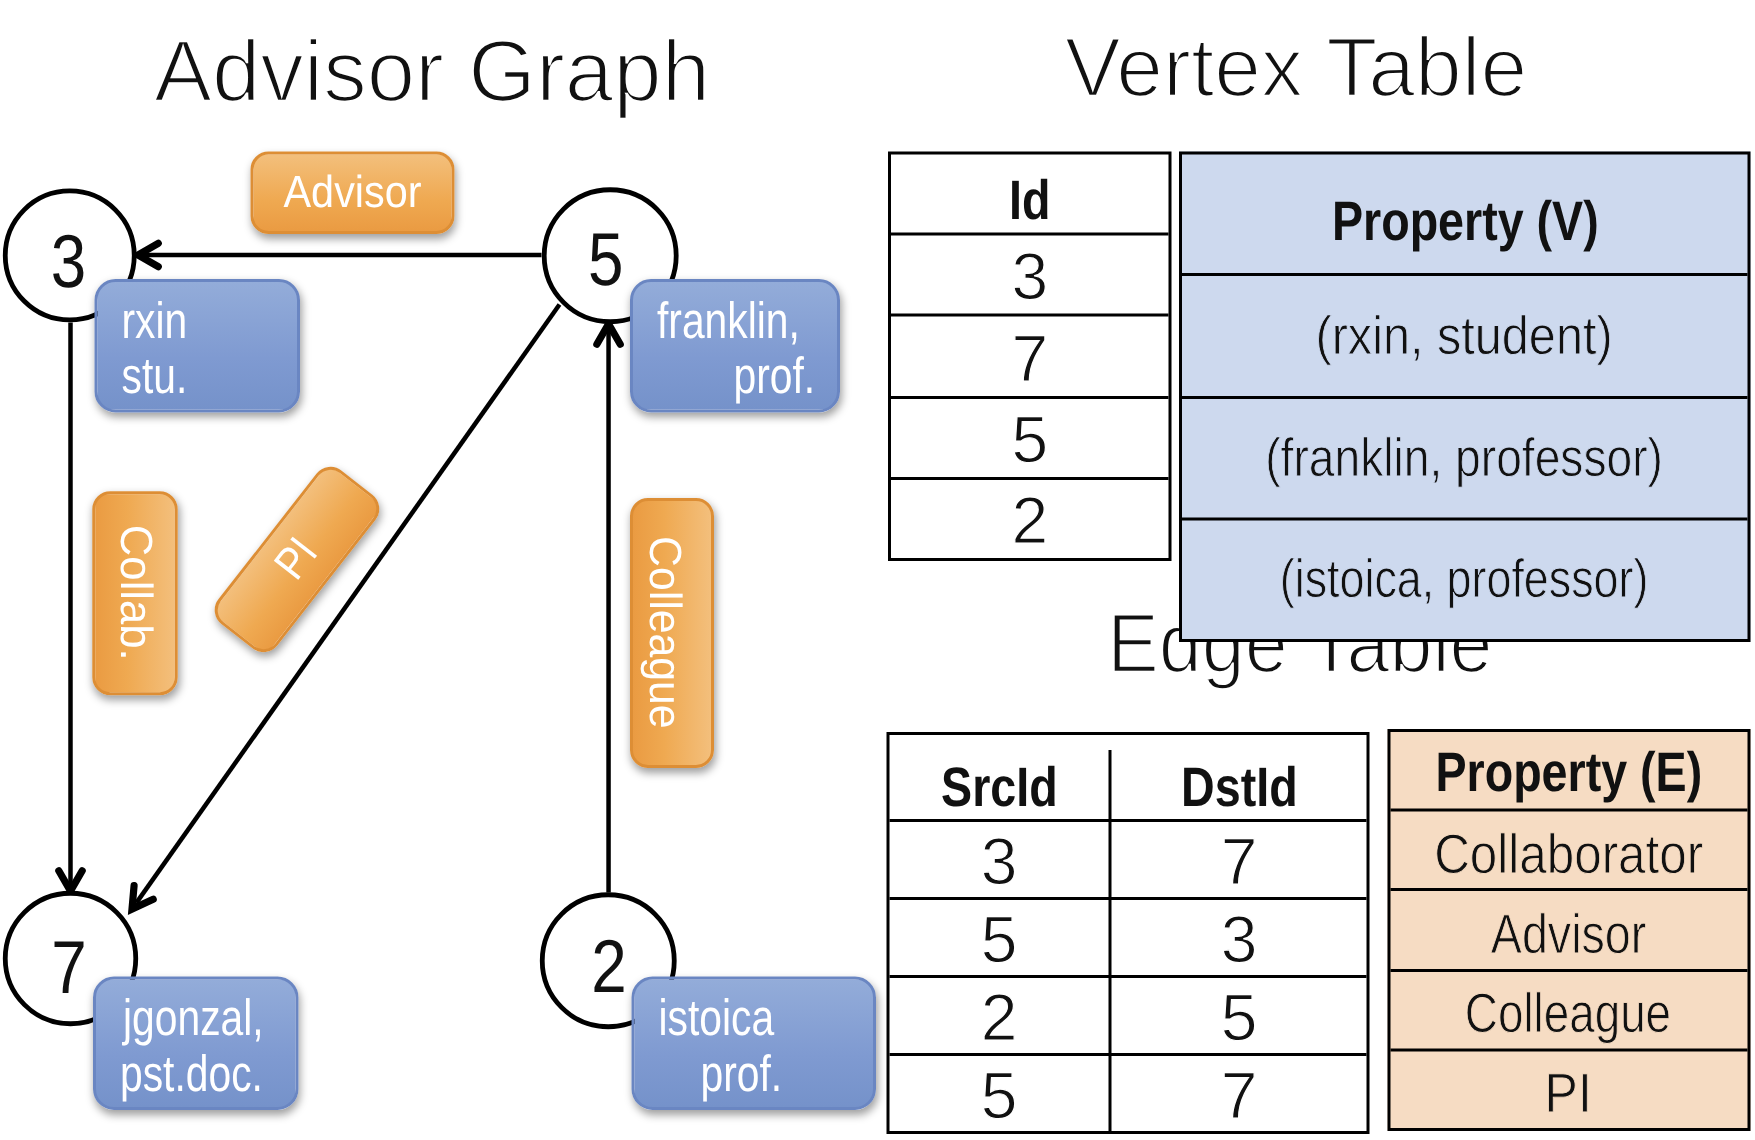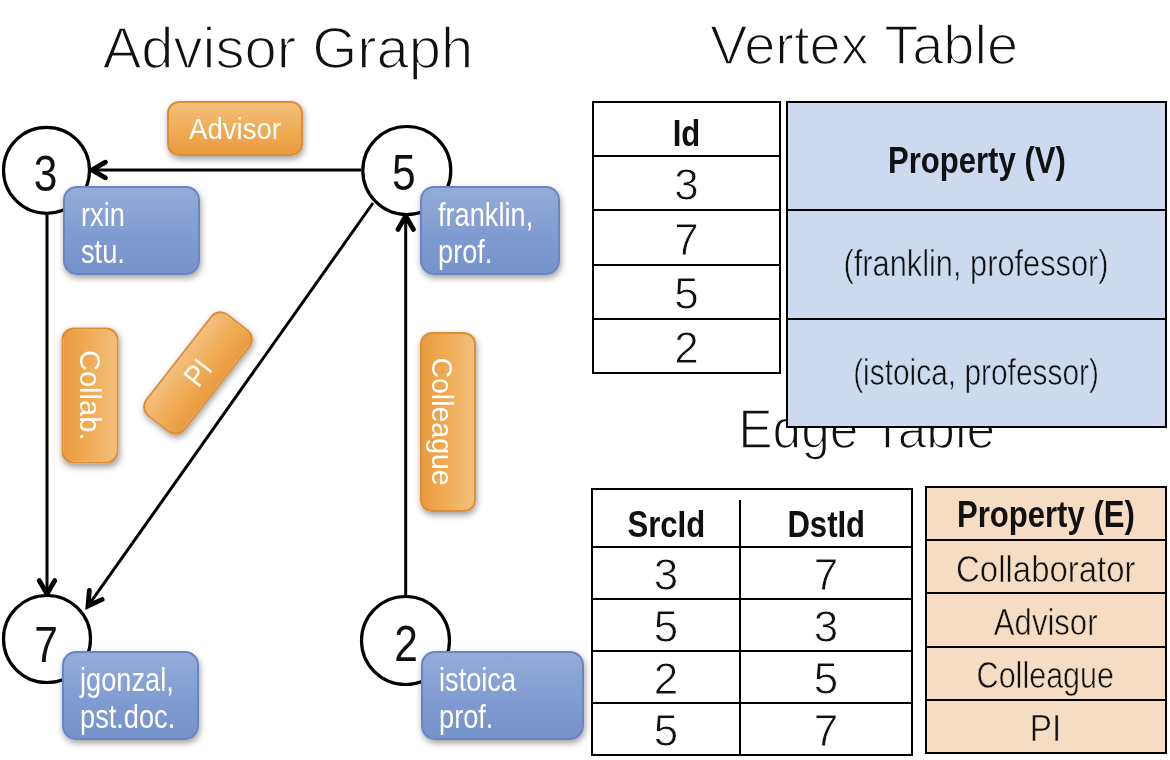--- a/index.html
+++ b/index.html
@@ -9,21 +9,21 @@
   .title{position:absolute;text-align:center;color:#111;font-size:56px;line-height:1;white-space:nowrap;-webkit-text-stroke:1.6px #fff;}
   .gs{display:inline-block;white-space:nowrap;}
   
   .obox{position:absolute;box-sizing:border-box;border:2px solid #dd8e35;border-radius:12px;
         background:linear-gradient(180deg,#f3bf7c 0%,#efa951 60%,#ea9b42 100%);
         box-shadow:1px 3px 6px rgba(0,0,0,0.38);
         display:flex;align-items:center;justify-content:center;color:#fff;}
   .bbox{position:absolute;box-sizing:border-box;border:2px solid #6a86c2;border-radius:14px;
         background:linear-gradient(180deg,#93acd9 0%,#7f9ad1 60%,#7592ca 100%);
         box-shadow:1px 3px 6px rgba(0,0,0,0.38);
-        color:#fff;}
+        color:#fff;text-align:right;}
   .bbox .txt{position:absolute;left:16px;top:8px;font-size:34px;line-height:37px;}
   .bbox .txt .gs{transform:scaleX(0.8);transform-origin:0 50%;}
   
   .tbl{position:absolute;border:2.5px solid #000;box-sizing:border-box;display:flex;flex-direction:column;color:#111;}
   .tbl .row{flex:1;display:flex;align-items:center;justify-content:center;border-top:2px solid #000;}
   .tbl .row:first-child{border-top:none;}
   .hdr{font-weight:bold;font-size:37px;}
   .hdr .gs{position:relative;}
   .h4 .gs{top:5px;} .h2 .gs{top:2px;} .h1 .gs{top:1px;}
   .dig .gs{position:relative;top:2px;}
@@ -110,20 +110,23 @@
     </div>
   <div class="row dig">
       <span class="gs">2</span>
     </div>
 </div>
 <div class="tbl" style="left:786px;top:101px;width:381px;height:327px;background:#cdd9ee;">
   <div class="row hdr h4">
       <span class="gs">Property (V)</span>
     </div>
   <div class="row vprop">
+      <span class="gs" style="transform:scaleX(0.9);">(rxin, student)</span>
+    </div>
+  <div class="row vprop">
       <span class="gs" style="transform:scaleX(0.855);">(franklin, professor)</span>
     </div>
   <div class="row vprop">
       <span class="gs" style="transform:scaleX(0.83);">(istoica, professor)</span>
     </div>
 </div>
 
 <div class="tbl" style="left:591px;top:487.5px;width:322px;height:268.5px;background:#fff;">
   <div class="row hdr h2" style="border-top:none;margin-top:10px;">
     <div style="flex:149;display:flex;align-items:center;justify-content:center;">

